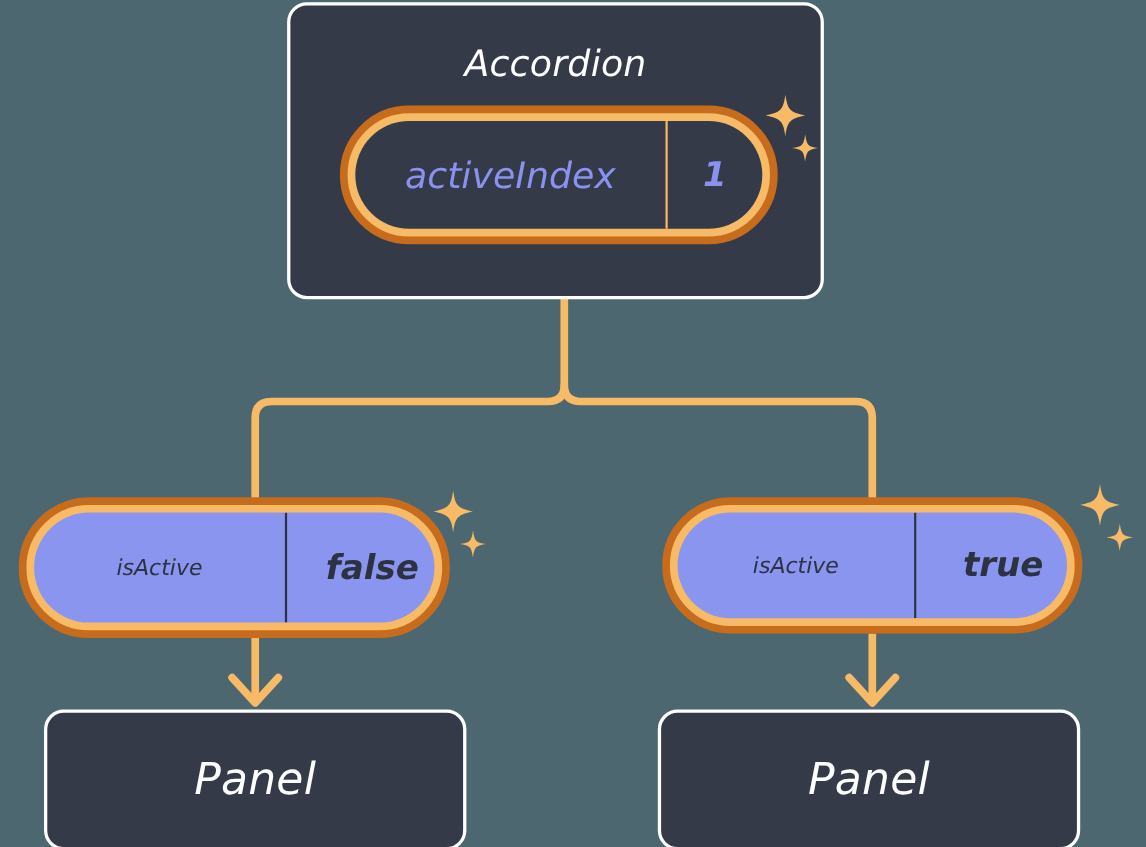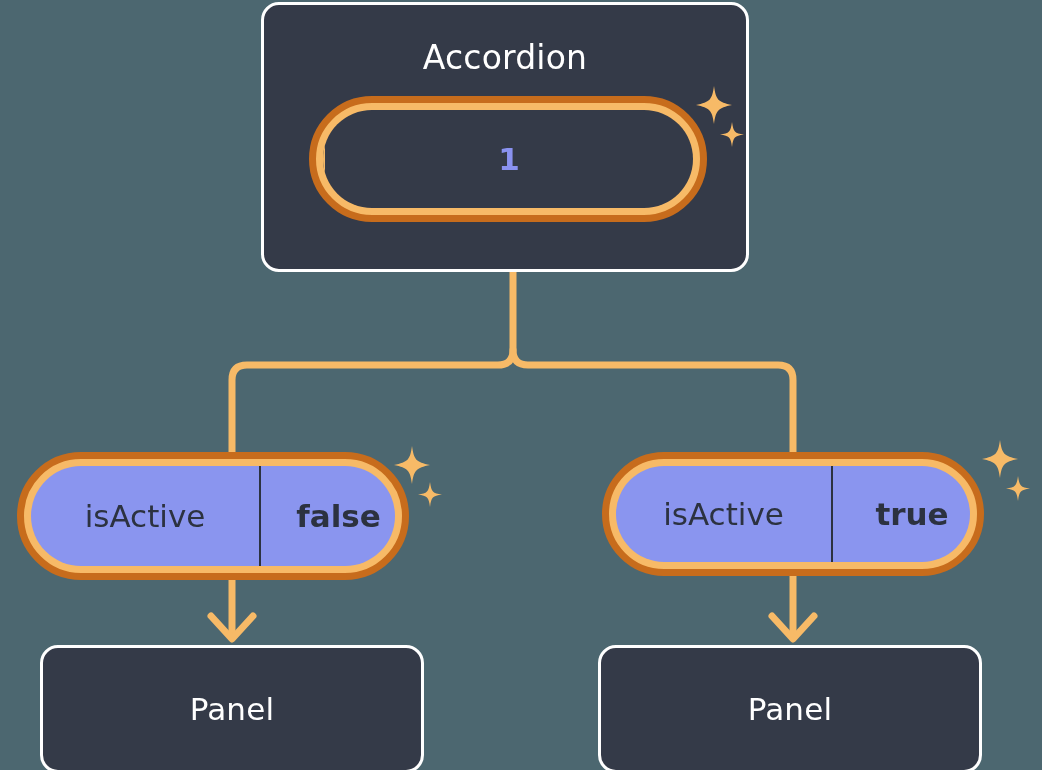--- a/index.html
+++ b/index.html
@@ -11,20 +11,21 @@
   body {
     background: #4c6770;
     font-family: "DejaVu Sans", "Liberation Sans", sans-serif;
     position: relative;
   }
   #stage {
     position: absolute;
     inset: 0;
     width: 1013px;
     height: 770px;
+    font-style: italic;
   }
 
   
   #connectors {
     position: absolute;
     left: 0; top: 0;
     width: 1042px; height: 770px;
     pointer-events: none;
     z-index: 1;
   }
@@ -57,21 +58,21 @@
     left: 40px; top: 645px;
     width: 384px; height: 128px;
     align-items: center;
   }
   #panel-right-box {
     left: 598px; top: 645px;
     width: 384px; height: 128px;
     align-items: center;
   }
   #panel-left-box .box-title,
-  #panel-right-box .box-title { font-size: 31px; text-align: right; }
+  #panel-right-box .box-title { font-size: 40px; text-align: right; }
 
   
   .pill {
     position: absolute;
     z-index: 3;
     border-radius: 999px;
     border: 7px solid #c76c1c;      
     background: #f7ba67;            
     padding: 7px;                   
     display: flex;
@@ -109,21 +110,21 @@
     flex: 1;
     color: #8a92f0;
     font-size: 31px;
     border-left: 2px solid #f7ba67;
   }
 
   
   .pill-purple .pill-inner { background: #8a95ef; }
   .pill-purple .pill-key {
     color: #2c3240;
-    font-size: 31px;
+    font-size: 20px;
   }
   .pill-purple .pill-val {
     color: #2c3240;
     font-size: 31px;
     border-left: 2px solid #2c3240;
     padding-left: 21px;
   }
 
   #pill-left {
     left: 17px; top: 452px;
@@ -173,20 +174,21 @@
     <line x1="793" y1="576" x2="793" y2="634" stroke="#f7ba67" stroke-width="7" stroke-linecap="butt"></line>
     <path fill="none" stroke="#f7ba67" stroke-width="7" stroke-linecap="round" stroke-linejoin="round" d="M 772 616 L 793 639 L 814 616"></path>
   </svg>
 
   <div class="darkbox" id="accordion-box">
     <div class="box-title">Accordion</div>
   </div>
 
   <div class="pill" id="pill-accordion">
     <div class="pill-inner">
+      <div class="pill-key">activeIndex</div>
       <div class="pill-val">1</div>
     </div>
   </div>
 
   <div class="sparkle-group" id="sparkle-accordion">
     <svg width="56" height="70" viewBox="0 0 56 70">
       <path fill="#f7ba67" d="M22 2 C24 16, 26 18, 40 21 C26 24, 24 26, 22 40 C20 26, 18 24, 4 21 C18 18, 20 16, 22 2 Z"></path>
       <path fill="#f7ba67" d="M40 38 C41.4 48, 42.6 49.2, 52 50.6 C42.6 52, 41.4 53.2, 40 63 C38.6 53.2, 37.4 52, 28 50.6 C37.4 49.2, 38.6 48, 40 38 Z"></path>
     </svg>
   </div>

